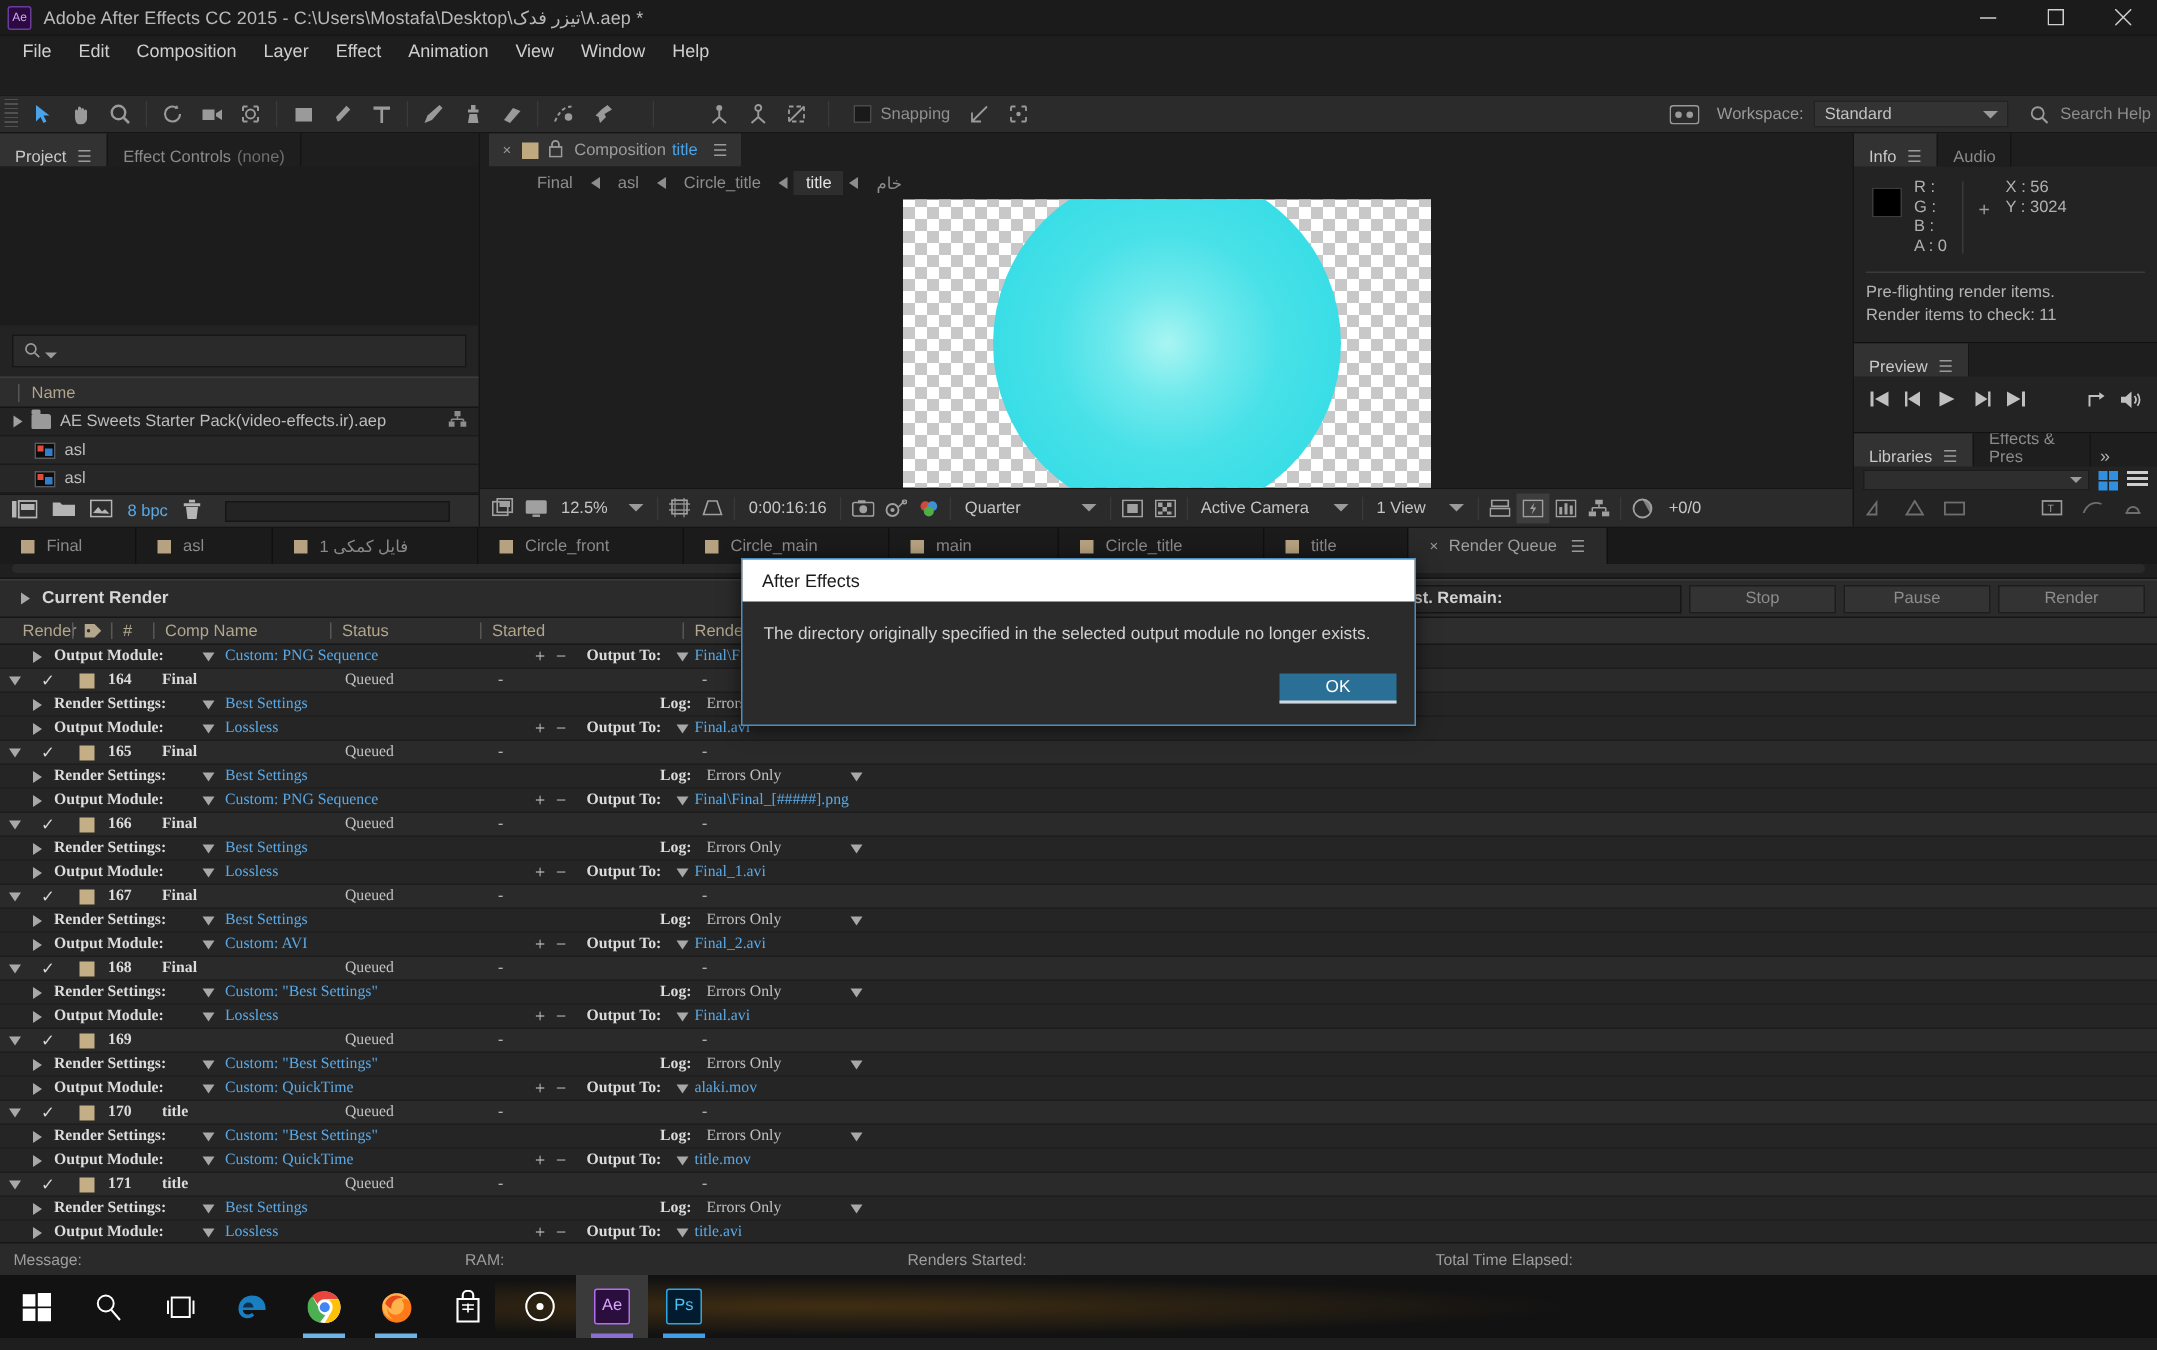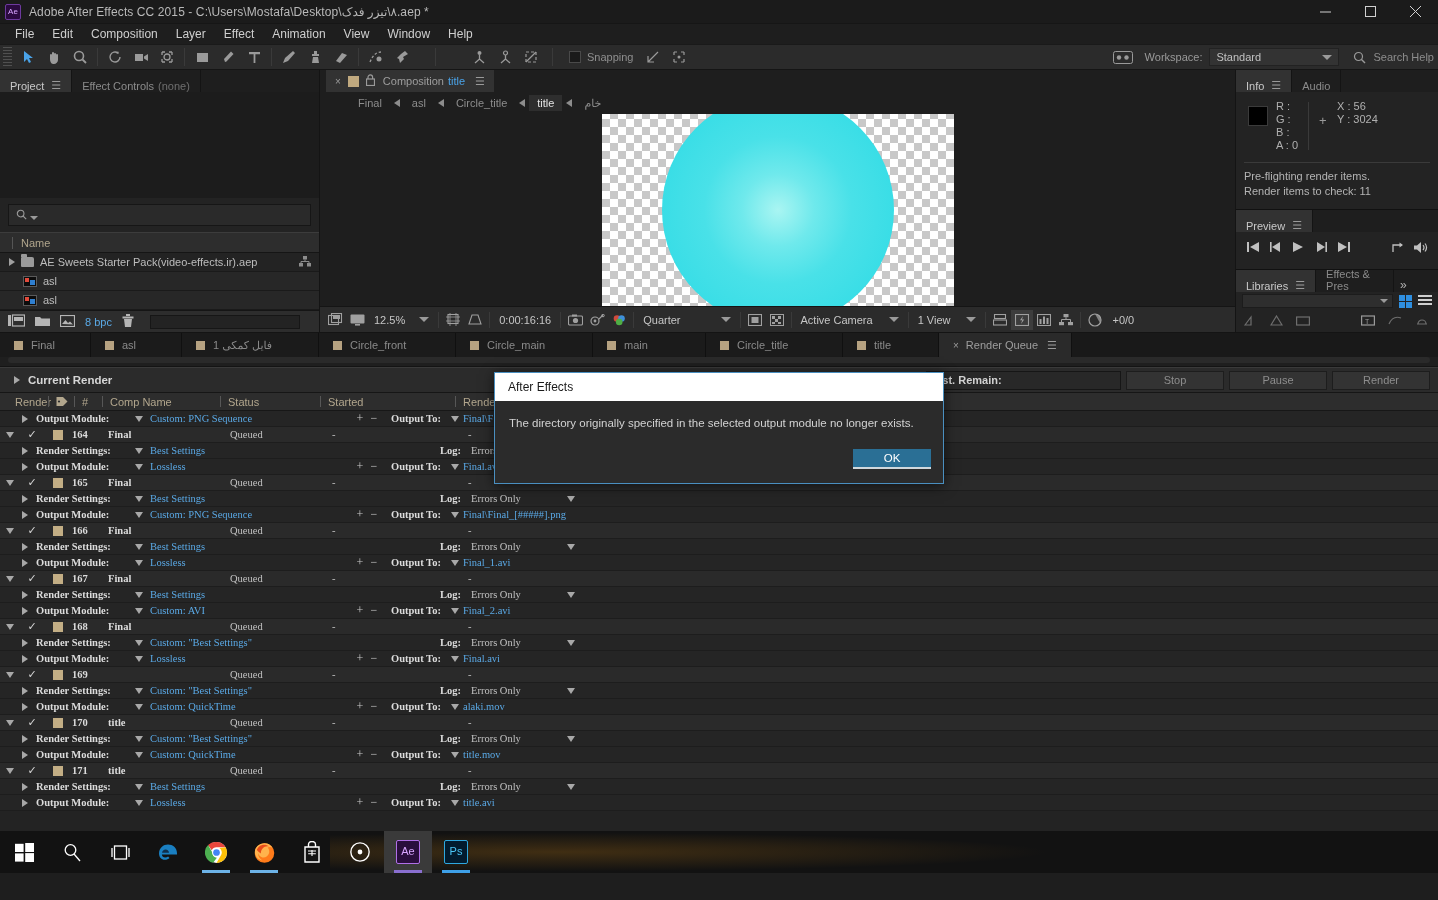--- a/index.html
+++ b/index.html
@@ -30,21 +30,21 @@
   .win-btn { width: 45px; height: 24px; display: flex; align-items: center; justify-content: center; }
   .win-btn svg { stroke: #d0d0d0; }
 
   
   .menubar { height: 20px; background: #1e1e1e; display: flex; align-items: center; padding-left: 6px; }
   .menu-item { padding: 2px 9px; font-size: 12px; color: #cfcfcf; }
 
   
   .toolbar {
     height: 26px; background: #2b2b2b; display: flex; align-items: center;
-    border-top: 1px solid #1a1a1a; border-bottom: 1px solid #151515;
+    border-top: 1px solid #1a1a1a; border-bottom: 1px solid #151515; margin-top: 19px;
   }
   .grip { width: 9px; height: 20px; margin: 0 3px;
     background-image: repeating-linear-gradient(to bottom,#505050 0 1px,transparent 1px 3px);
   }
   .tool { width: 26px; height: 24px; display:flex; align-items:center; justify-content:center; color:#9a9a9a; }
   .tool svg { display:block; }
   .tool.sel { color: #4aa3e8; }
   .tsep { width:1px; height:18px; background:#1b1b1b; margin:0 4px; border-right:1px solid #3a3a3a; }
   .snap-chk { width:12px;height:12px;background:#1a1a1a;border:1px solid #4a4a4a;margin:0 6px 0 8px; }
   .snap-label { color:#8f8f8f; font-size:11px; margin-right:6px; }
@@ -1233,20 +1233,26 @@
           <span class="pm" style="width:14px;text-align:center">+</span>
           <span class="pm" style="width:14px;text-align:center">−</span>
           <span class="lbl-b" style="width:66px;padding-left:10px">Output To:</span>
           <span style="width:16px;display:flex;justify-content:center">
             <i class="tri-d"></i>
           </span>
           <span class="blue">title.avi</span>
         </div>
       </div>
 
+    <div class="statusbar" style="position:absolute;bottom:0;left:0;right:0">
+      <span style="padding-left:9px;width:310px">Message:</span>
+      <span style="width:295px">RAM:</span>
+      <span style="width:352px">Renders Started:</span>
+      <span>Total Time Elapsed:</span>
+    </div>
   </div>
 
   <div class="taskbar">
     <div class="tb-glow"></div>
     <div class="tb-item">
       <svg width="19" height="19" viewBox="0 0 19 19" fill="#fff">
           <rect x="0" y="0.8" width="8.6" height="8.2"></rect>
           <rect x="10.2" y="0" width="8.8" height="9"></rect>
           <rect x="0" y="10.4" width="8.6" height="8.2"></rect>
           <rect x="10.2" y="10.1" width="8.8" height="8.9"></rect>

